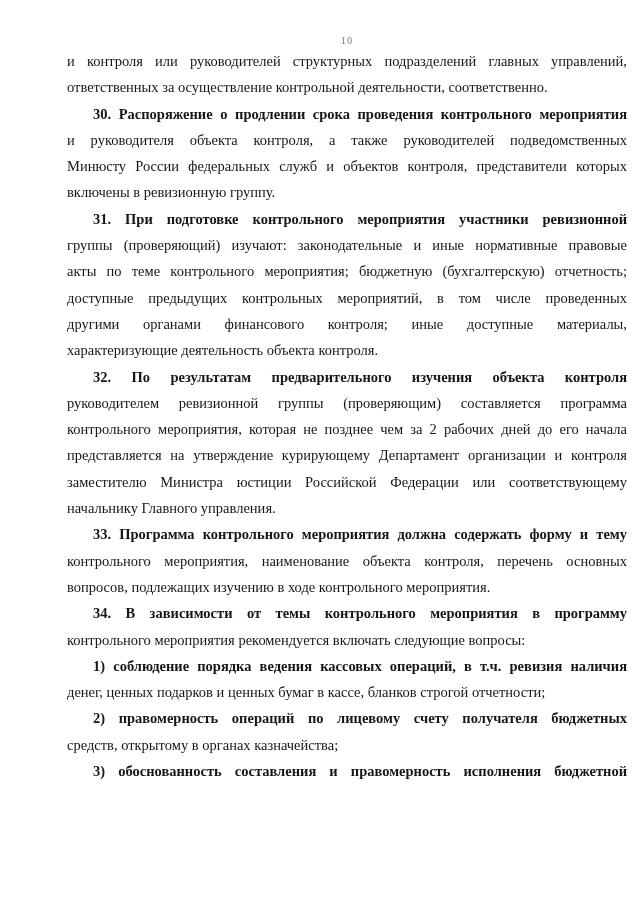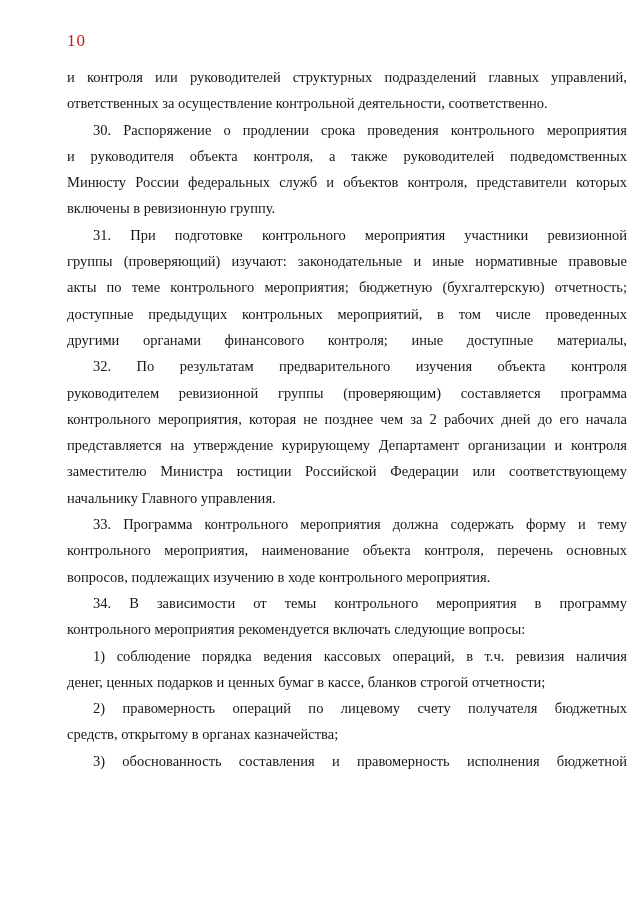--- a/index.html
+++ b/index.html
@@ -20,44 +20,45 @@
     top: 0;
     left: 0;
     width: 640px;
     height: 905px;
     background: #ffffff;
     box-sizing: border-box;
     padding: 34px 13px 0 67px;
   }
   .page-number {
     width: 560px;
-    font-size: 17px;
+    text-align: center;
+    font-size: 10px;
     line-height: 14px;
     letter-spacing: 1px;
-    color: #b91c1c;
+    color: #737373;
   }
   .text-block {
-    margin-top: 16px;
     width: 560px;
   }
   .ln {
     width: 560px;
     height: 26.3px;
     line-height: 26.3px;
     font-size: 14.5px;
     text-align: justify;
     text-align-last: justify;
     white-space: normal;
     overflow: hidden;
     box-sizing: border-box;
     color: #161616;
     -webkit-font-smoothing: antialiased;
   }
   .ln.ind {
     padding-left: 26px;
+    font-weight: bold;
   }
   .ln.end {
     text-align-last: left;
   }
 </style>
 </head>
 <body>
 
 <div class="page">
   <div class="page-number">10</div>
@@ -71,20 +72,21 @@
         <div class="ln">и руководителя объекта контроля, а также руководителей подведомственных</div>
         <div class="ln">Минюсту России федеральных служб и объектов контроля, представители которых</div>
         <div class="ln end">включены в ревизионную группу.</div>
       </div>
       <div>
         <div class="ln ind">31. При подготовке контрольного мероприятия участники ревизионной</div>
         <div class="ln">группы (проверяющий) изучают: законодательные и иные нормативные правовые</div>
         <div class="ln">акты по теме контрольного мероприятия; бюджетную (бухгалтерскую) отчетность;</div>
         <div class="ln">доступные предыдущих контрольных мероприятий, в том числе проведенных</div>
         <div class="ln">другими органами финансового контроля; иные доступные материалы,</div>
+        <div class="ln end">характеризующие деятельность объекта контроля.</div>
       </div>
       <div>
         <div class="ln ind">32. По результатам предварительного изучения объекта контроля</div>
         <div class="ln">руководителем ревизионной группы (проверяющим) составляется программа</div>
         <div class="ln">контрольного мероприятия, которая не позднее чем за 2 рабочих дней до его начала</div>
         <div class="ln">представляется на утверждение курирующему Департамент организации и контроля</div>
         <div class="ln">заместителю Министра юстиции Российской Федерации или соответствующему</div>
         <div class="ln end">начальнику Главного управления.</div>
       </div>
       <div>

